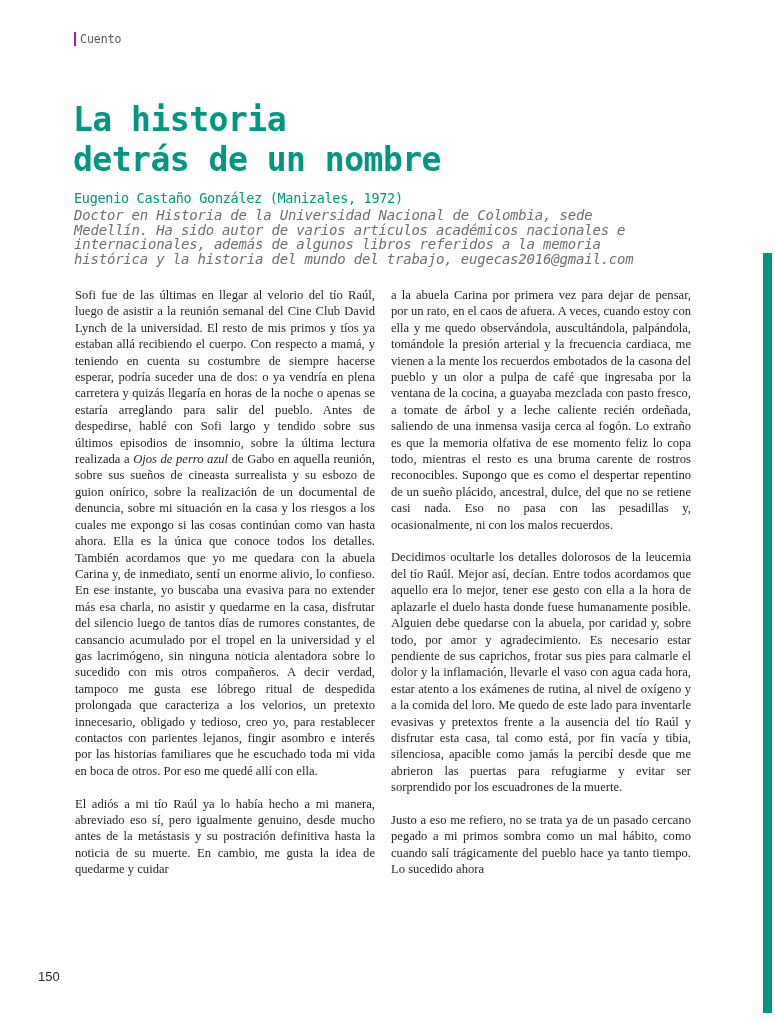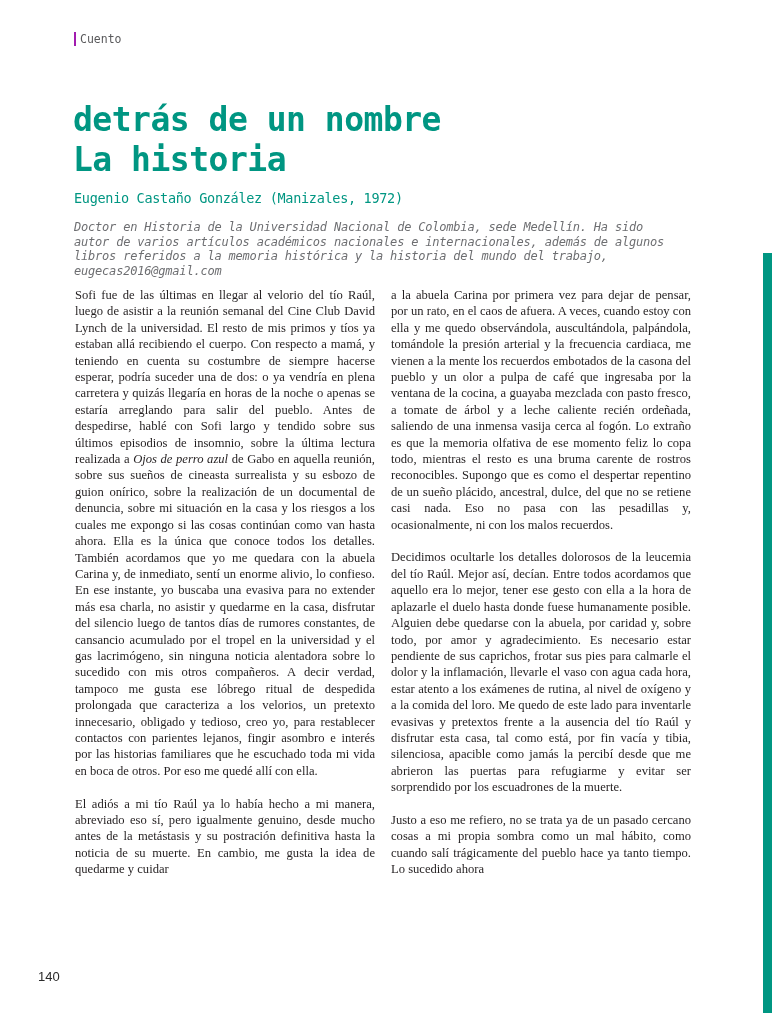--- a/index.html
+++ b/index.html
@@ -24,23 +24,23 @@
     font-family:"DejaVu Sans Mono", monospace;
     font-weight:700; font-size:33px; line-height:40px;
     color:var(--accent); letter-spacing:-0.5px;
   }
   .author {
     position:absolute; left:74px; top:190px;
     font-family:"DejaVu Sans Mono", monospace;
     font-size:13.5px; color:var(--accent); letter-spacing:-0.3px;
   }
   .bio {
-    position:absolute; left:74px; top:220px; width:596px;
+    position:absolute; left:74px; top:208px; width:596px;
     font-family:"DejaVu Sans Mono", monospace;
-    font-style:italic; font-size:12px; line-height:14.6px;
+    font-style:italic; font-size:14px; line-height:14.6px;
     color:var(--gray); letter-spacing:-0.2px;
   }
   .columns {
     position:absolute; left:75px; top:287px; width:616px;
     display:flex; gap:16px;
   }
   .col {
     width:300px;
     font-size:12.6px; line-height:16.4px;
     text-align:justify; color:var(--ink);
@@ -61,37 +61,37 @@
   }
 </style>
 </head>
 <body>
 
 <div class="page">
 
   <div class="kicker">Cuento</div>
 
   <div class="title">
+    <div>La historia</div>
     <div>detrás de un nombre</div>
-    <div>La historia</div>
   </div>
 
   <div class="author">Eugenio Castaño González (Manizales, 1972)</div>
 
   <div class="bio">Doctor en Historia de la Universidad Nacional de Colombia, sede Medellín. Ha sido autor de varios artículos académicos nacionales e internacionales, además de algunos libros referidos a la memoria histórica y la historia del mundo del trabajo, eugecas2016@gmail.com</div>
 
   <div class="columns">
     <div class="col">
         <p><span>Sofi fue de las últimas en llegar al velorio del tío Raúl, luego de asistir a la reunión semanal del Cine Club David Lynch de la universidad. El resto de mis primos y tíos ya estaban allá recibiendo el cuerpo. Con respecto a mamá, y teniendo en cuenta su costumbre de siempre hacerse esperar, podría suceder una de dos: o ya vendría en plena carretera y quizás llegaría en horas de la noche o apenas se estaría arreglando para salir del pueblo. Antes de despedirse, hablé con Sofi largo y tendido sobre sus últimos episodios de insomnio, sobre la última lectura realizada a </span><em>Ojos de perro azul</em><span> de Gabo en aquella reunión, sobre sus sueños de cineasta surrealista y su esbozo de guion onírico, sobre la realización de un documental de denuncia, sobre mi situación en la casa y los riesgos a los cuales me expongo si las cosas continúan como van hasta ahora. Ella es la única que conoce todos los detalles. También acordamos que yo me quedara con la abuela Carina y, de inmediato, sentí un enorme alivio, lo confieso. En ese instante, yo buscaba una evasiva para no extender más esa charla, no asistir y quedarme en la casa, disfrutar del silencio luego de tantos días de rumores constantes, de cansancio acumulado por el tropel en la universidad y el gas lacrimógeno, sin ninguna noticia alentadora sobre lo sucedido con mis otros compañeros. A decir verdad, tampoco me gusta ese lóbrego ritual de despedida prolongada que caracteriza a los velorios, un pretexto innecesario, obligado y tedioso, creo yo, para restablecer contactos con parientes lejanos, fingir asombro e interés por las historias familiares que he escuchado toda mi vida en boca de otros. Por eso me quedé allí con ella.</span></p>
         <p><span>El adiós a mi tío Raúl ya lo había hecho a mi manera, abreviado eso sí, pero igualmente genuino, desde mucho antes de la metástasis y su postración definitiva hasta la noticia de su muerte. En cambio, me gusta la idea de quedarme y cuidar</span></p>
       </div>
     <div class="col">
         <p><span>a la abuela Carina por primera vez para dejar de pensar, por un rato, en el caos de afuera. A veces, cuando estoy con ella y me quedo observándola, auscultándola, palpándola, tomándole la presión arterial y la frecuencia cardiaca, me vienen a la mente los recuerdos embotados de la casona del pueblo y un olor a pulpa de café que ingresaba por la ventana de la cocina, a guayaba mezclada con pasto fresco, a tomate de árbol y a leche caliente recién ordeñada, saliendo de una inmensa vasija cerca al fogón. Lo extraño es que la memoria olfativa de ese momento feliz lo copa todo, mientras el resto es una bruma carente de rostros reconocibles. Supongo que es como el despertar repentino de un sueño plácido, ancestral, dulce, del que no se retiene casi nada. Eso no pasa con las pesadillas y, ocasionalmente, ni con los malos recuerdos.</span></p>
         <p><span>Decidimos ocultarle los detalles dolorosos de la leucemia del tío Raúl. Mejor así, decían. Entre todos acordamos que aquello era lo mejor, tener ese gesto con ella a la hora de aplazarle el duelo hasta donde fuese humanamente posible. Alguien debe quedarse con la abuela, por caridad y, sobre todo, por amor y agradecimiento. Es necesario estar pendiente de sus caprichos, frotar sus pies para calmarle el dolor y la inflamación, llevarle el vaso con agua cada hora, estar atento a los exámenes de rutina, al nivel de oxígeno y a la comida del loro. Me quedo de este lado para inventarle evasivas y pretextos frente a la ausencia del tío Raúl y disfrutar esta casa, tal como está, por fin vacía y tibia, silenciosa, apacible como jamás la percibí desde que me abrieron las puertas para refugiarme y evitar ser sorprendido por los escuadrones de la muerte.</span></p>
-        <p><span>Justo a eso me refiero, no se trata ya de un pasado cercano cosas a mi propia sombra como un mal hábito, como cuando salí trágicamente del pueblo hace ya tanto tiempo. Lo sucedido ahora</span></p>
+        <p><span>Justo a eso me refiero, no se trata ya de un pasado cercano pegado a mi primos sombra como un mal hábito, como cuando salí trágicamente del pueblo hace ya tanto tiempo. Lo sucedido ahora</span></p>
       </div>
   </div>
 
-  <div class="page-number">140</div>
+  <div class="page-number">150</div>
 
   <div class="edge-bar"></div>
 
 </div>
 
 </body></html>

